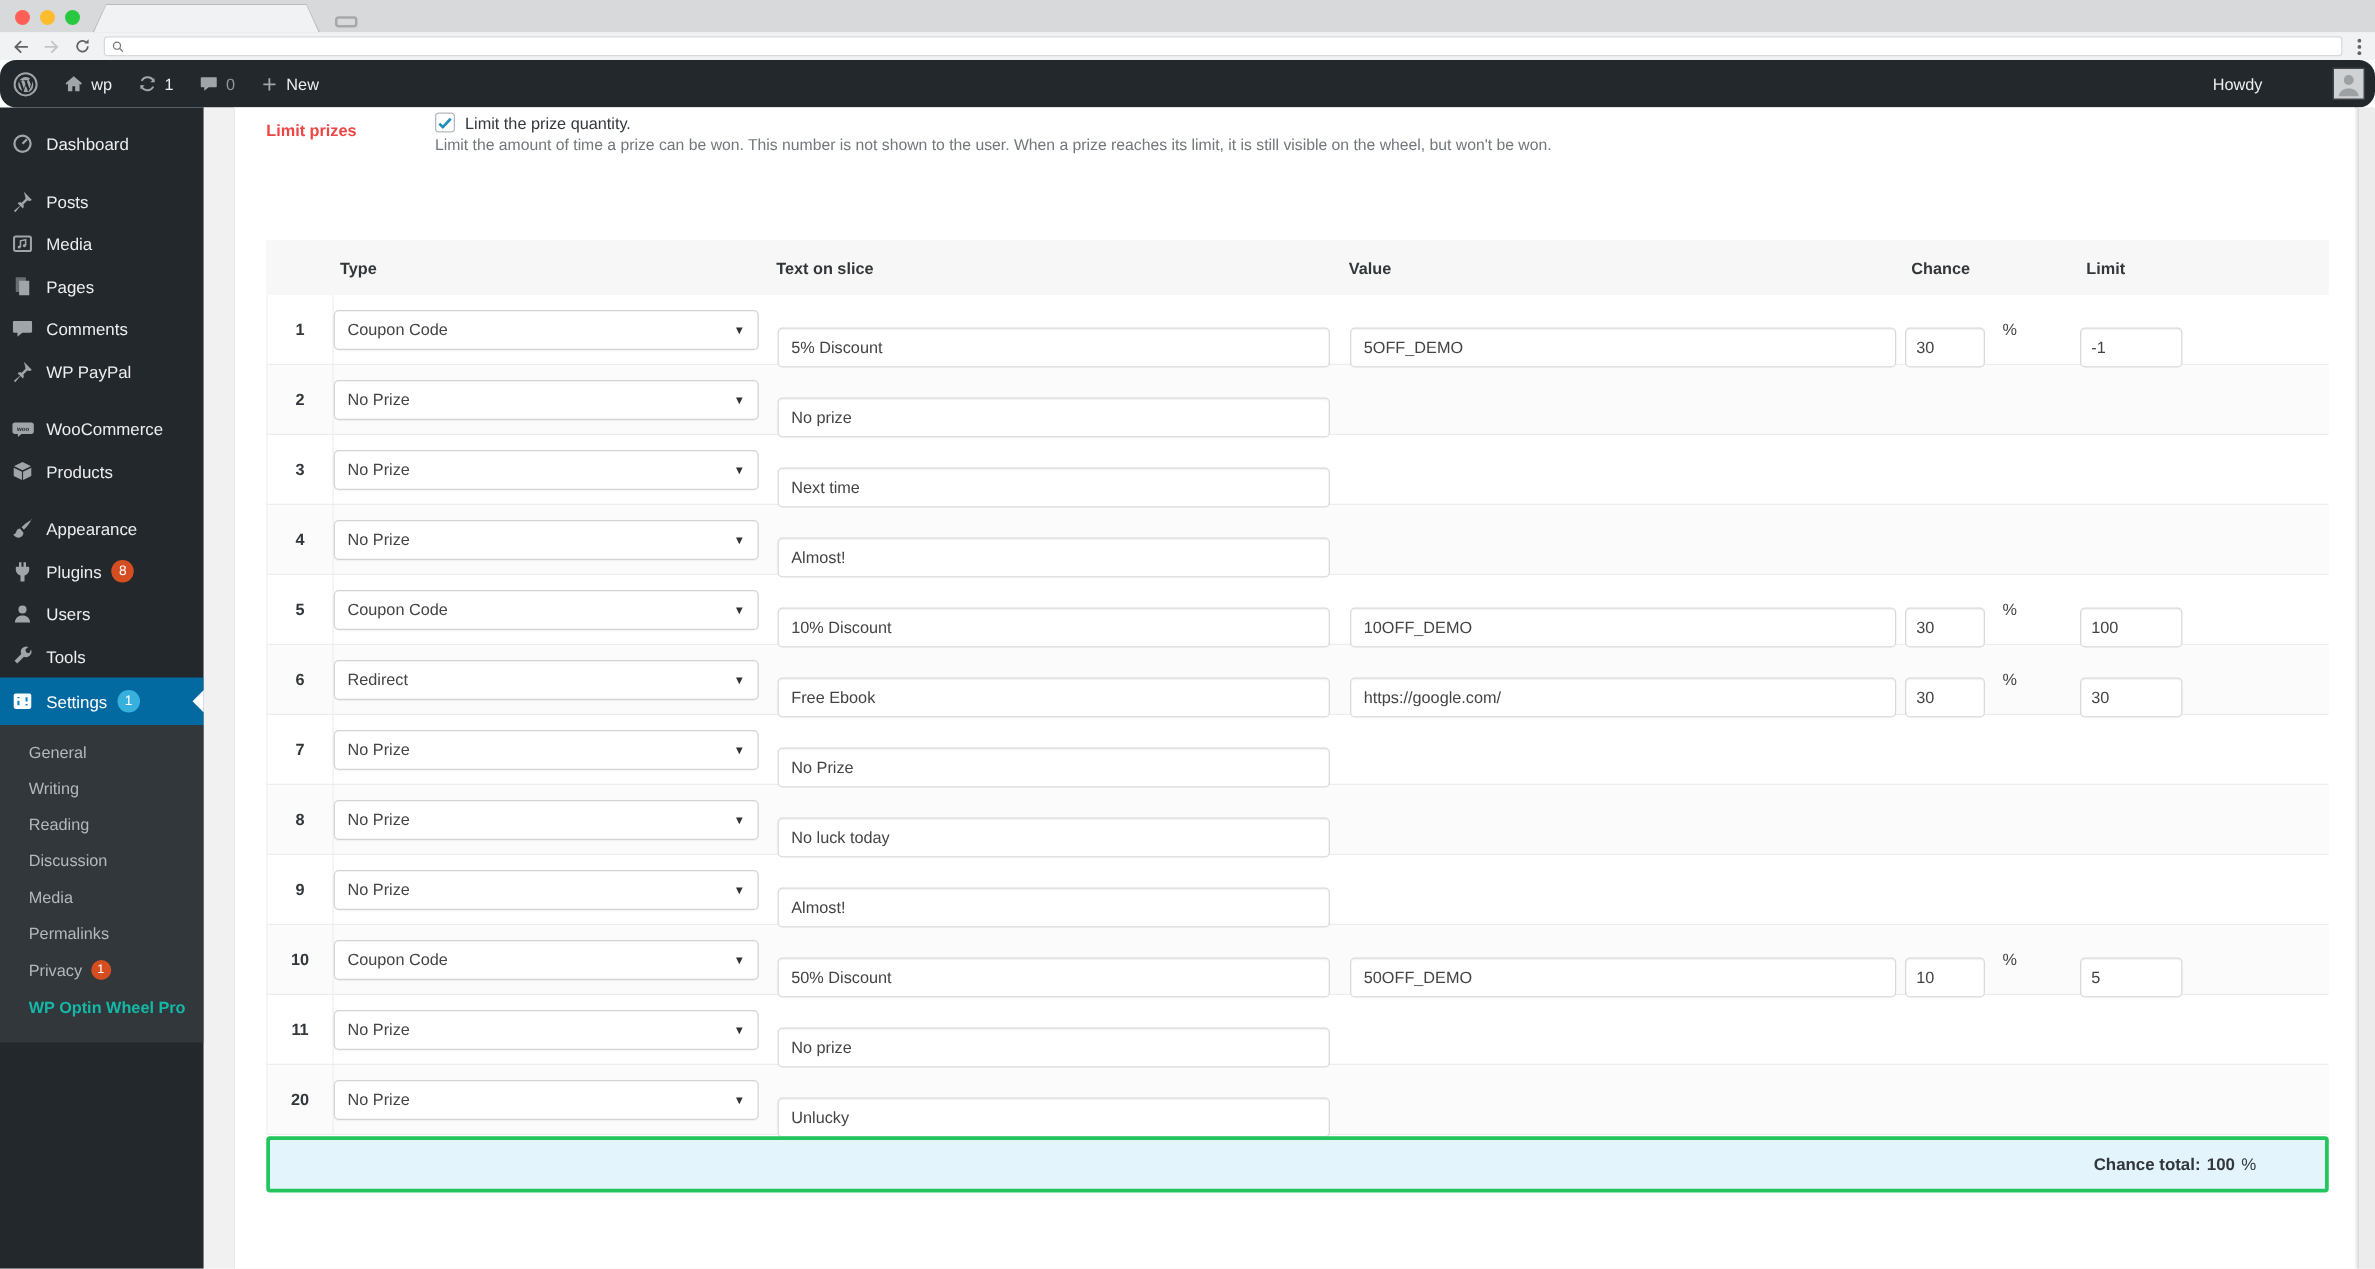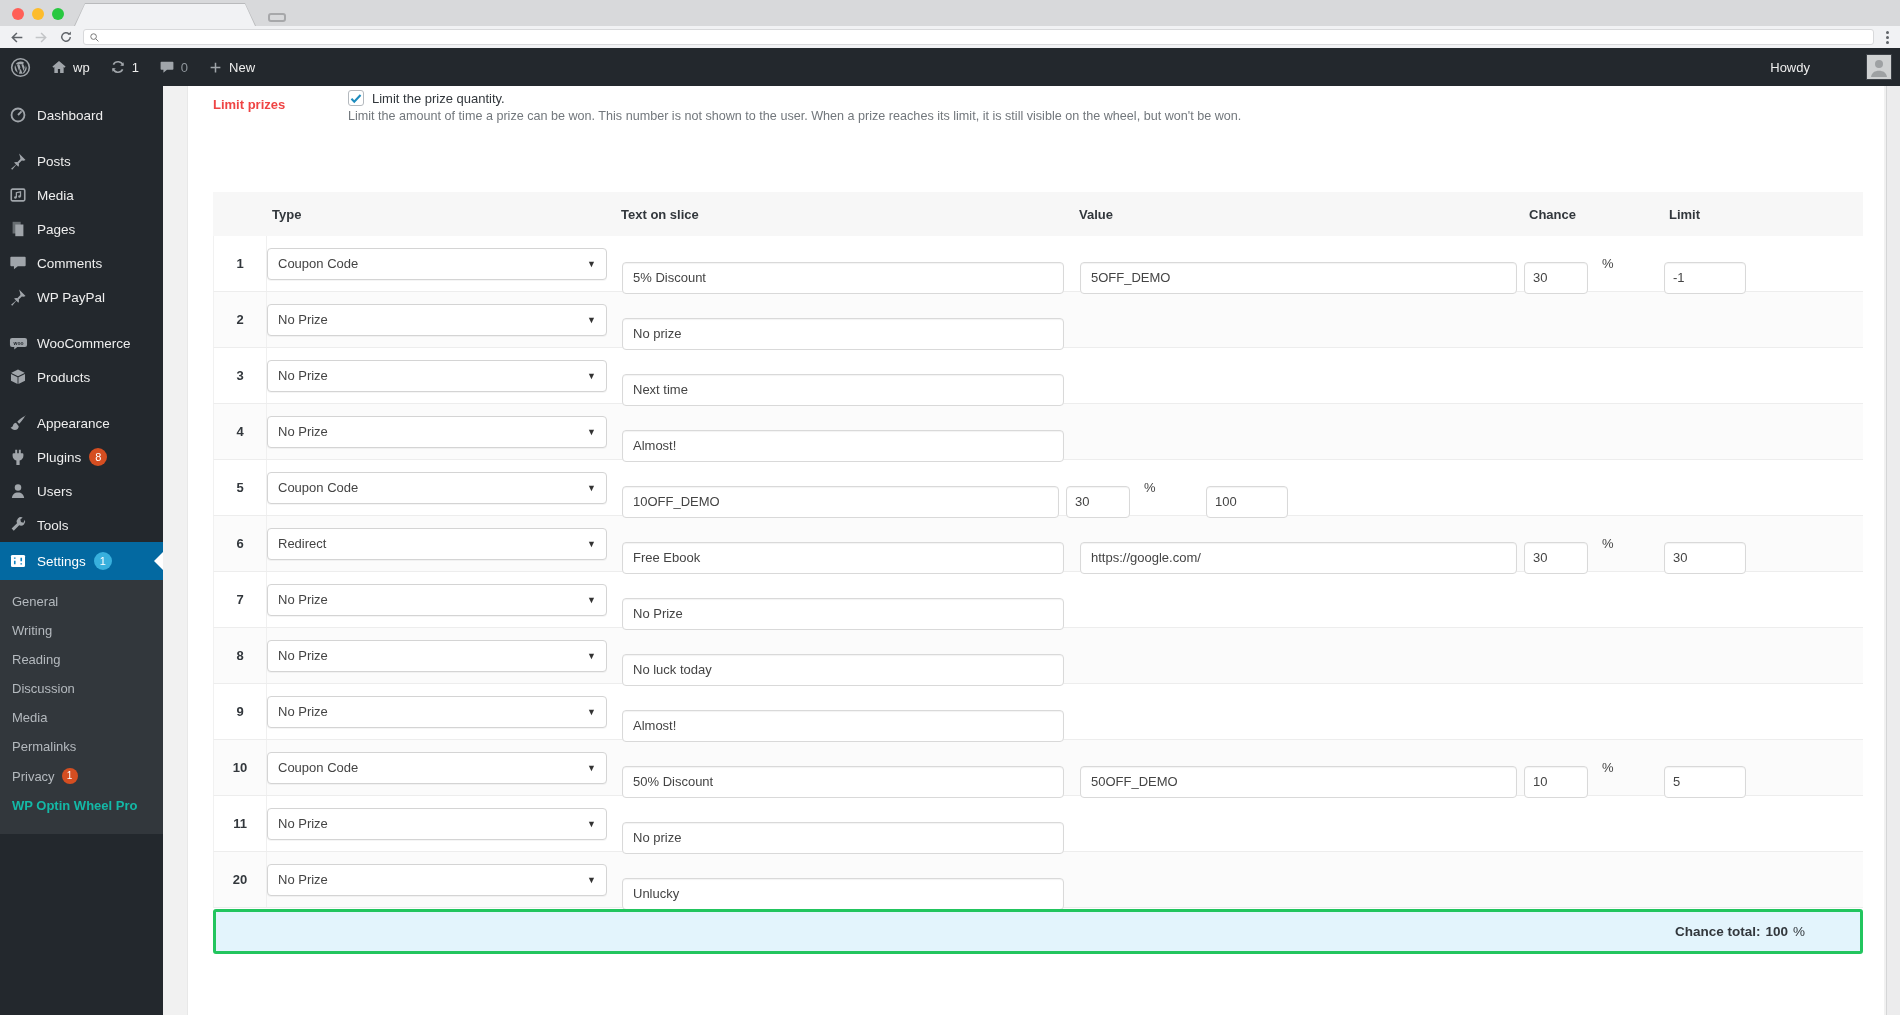--- a/index.html
+++ b/index.html
@@ -22,21 +22,21 @@
              display:flex; align-items:center; padding:0 8px; gap:9px; }
   .nav-ic { width:16px; height:16px; display:flex; align-items:center; justify-content:center; }
   .address-bar { flex:1; height:16px; background:#fff; border:1px solid #d8d9db; border-radius:3px;
                  display:flex; align-items:center; padding:0 5px; gap:5px; }
   .address-text { color:#777; font-size:11px; }
   .menu-dots { display:flex; flex-direction:column; gap:2px; padding:0 3px; }
   .menu-dots i { width:3px; height:3px; border-radius:50%; background:#5f6368; display:block; }
 
   
   .admin-bar { position:absolute; top:48px; left:0; width:1900px; height:38px; background:#23282d;
-               display:flex; align-items:center; color:#eee; }
+               display:flex; align-items:center; color:#eee;border-radius:13px; }
   .ab-item { display:flex; align-items:center; gap:6px; padding:0 10px; height:100%; cursor:pointer; color:#eee; }
   .ab-item svg { color:#a0a5aa; }
   .ab-count { font-size:13px; }
   .ab-muted { color:#8f969c; }
   .ab-right { margin-left:auto; display:flex; align-items:center; }
   .howdy { margin-right:46px;justify-content:flex-end; }
   .avatar { width:26px; height:26px; margin-right:8px; border:1px solid #3c4147; }
 
   
   .sidebar { position:absolute; top:86px; left:0; width:163px; bottom:0; background:#23282d; color:#eee; }
@@ -46,21 +46,21 @@
   .menu-item.gap { margin-top:12px; }
   .mi-icon { width:20px; height:20px; margin-right:9px; color:#a0a5aa; display:flex; align-items:center; justify-content:center; flex:none; }
   .menu-item.current { background:#0369a1; color:#fff; height:38px; }
   .menu-item.current .mi-icon { color:#fff; }
   .menu-item.current::after { content:""; position:absolute; right:0; top:50%; transform:translateY(-50%);
       border-top:9px solid transparent; border-bottom:9px solid transparent; border-right:9px solid #fff; }
   .badge { min-width:18px; height:18px; line-height:18px; border-radius:50%; text-align:center;
            font-size:11px; color:#fff; margin-left:8px; padding:0 2px; }
   .badge.red  { background:#d54e21; }
   .badge.blue { background:#38b0dd; }
-  .submenu { background:#32373c; padding:7px 0 14px; }
+  .submenu { background:#32373c; padding:7px 11px 14px; }
   .submenu-item { padding:7px 0 7px 12px; color:#b4b9be; font-size:13px; cursor:pointer; display:flex; align-items:center; }
   .submenu-item.current { color:#14b8a6; font-weight:bold; }
   .submenu-item .badge { margin-left:7px; min-width:16px; height:16px; line-height:16px; font-size:10px; }
 
   
   .content { position:absolute; top:86px; left:163px; right:0; bottom:0; background:#f1f1f1; }
   .scroll-track { position:absolute; top:0; right:0; width:14px; bottom:0; background:#ececed; border-left:1px solid #d5d6d7; }
   .card { position:absolute; left:24px; top:0; right:16px; bottom:0; background:#fff; border-left:1px solid #e8e8e8; }
 
   .section-label { position:absolute; left:25px; top:11px; font-weight:bold; color:#ef4444; }
@@ -425,20 +425,21 @@
             <span class="c-limit"></span>
           </div>
           <div class="row">
             <span class="c-num">5</span>
             <span class="c-type">
               <div class="select">
                 <span class="sel-text">Coupon Code</span>
                 <span class="arrow">▼</span>
               </div>
             </span>
+            <span class="c-text"><input class="tin w-text" value="10% Discount" style=""></span>
             <span class="c-value"><input class="tin w-value" value="10OFF_DEMO" style=""></span>
             <span class="c-chance"><input class="tin w-chance" value="30" style=""></span>
             <span class="c-pct"><span class="pct-label">%</span></span>
             <span class="c-limit"><input class="tin w-limit" value="100" style=""></span>
           </div>
           <div class="row">
             <span class="c-num">6</span>
             <span class="c-type">
               <div class="select">
                 <span class="sel-text">Redirect</span>

